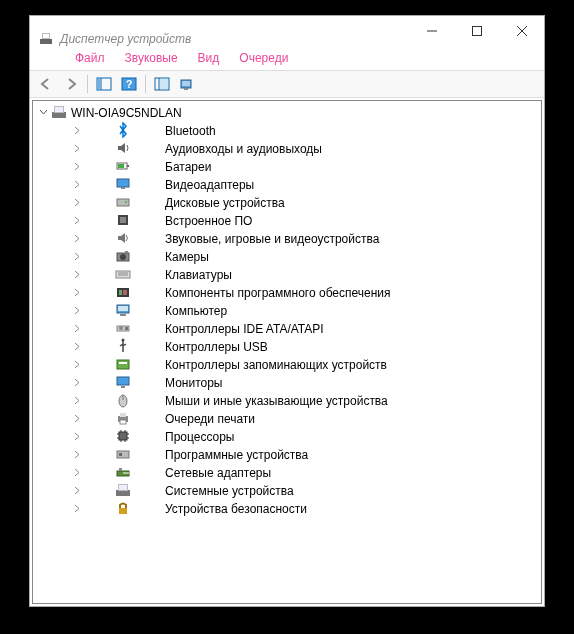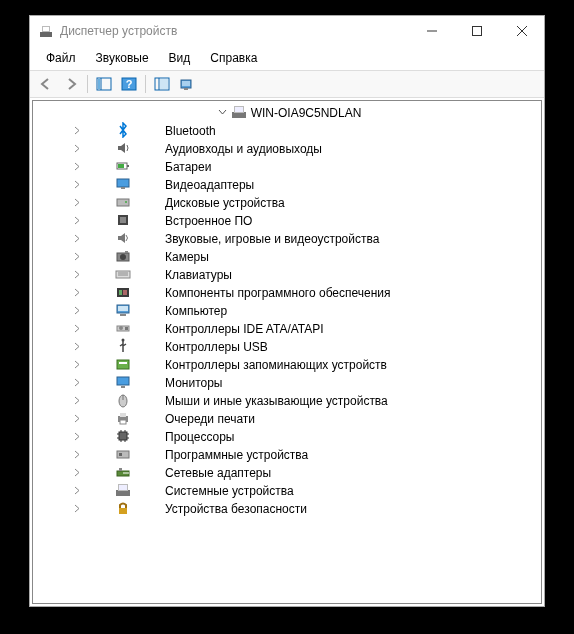--- a/index.html
+++ b/index.html
@@ -16,38 +16,40 @@
     left: 29px; top: 15px;
     width: 516px; height: 592px;
     background: #fff;
     border: 1px solid #aaa;
     display: flex;
     flex-direction: column;
   }
   .titlebar {
     height: 30px;
     display: flex;
-    align-items: center;
+    align-items: flex-end;
     padding-left: 8px;
     color: #888;
     font-size: 12px;
+    font-style: italic;
   }
   .titlebar .app-icon { margin-right: 6px; }
   .titlebar .spacer { flex: 1; }
   .win-controls { display: flex; }
   .win-btn {
     width: 45px; height: 30px;
     display: flex; align-items: center; justify-content: center;
     color: #555;
   }
   .menubar {
     display: flex;
     padding: 2px 6px;
     font-size: 12px;
-    color: #000000;
+    color: #ec4899;
+    margin-left: 29px;
   }
   .menubar span { padding: 3px 10px; }
   .toolbar {
     height: 28px;
     border-top: 1px solid #ddd;
     border-bottom: 1px solid #ddd;
     display: flex;
     align-items: center;
     padding: 0 4px;
     gap: 1px;
@@ -72,21 +74,21 @@
     background: #fff;
   }
   .tree-row {
     display: flex;
     align-items: center;
     height: 18px;
     font-size: 12px;
     color: #000;
     white-space: nowrap;
   }
-  .tree-row.root { padding-left: 4px; justify-content: center; }
+  .tree-row.root { padding-left: 4px; }
   .tree-row.child { padding-left: 38px; gap: 30px; }
   .exp {
     width: 12px; height: 12px;
     display: flex; align-items: center; justify-content: center;
     font-size: 9px;
     color: #666;
     margin-right: 2px;
   }
   .node-icon {
     width: 16px; height: 16px;
@@ -128,21 +130,21 @@
             <line x1="10" y1="0" x2="0" y2="10" stroke="#333" stroke-width="1"></line>
           </svg>
         </div>
     </div>
   </div>
 
   <div class="menubar">
     <span>Файл</span>
     <span>Звуковые</span>
     <span>Вид</span>
-    <span>Справка</span>
+    <span>Очереди</span>
   </div>
 
   <div class="toolbar">
     <div class="tb-btn">
         <svg width="14" height="14">
           <path d="M9 2 L3 7 L9 12" fill="none" stroke="#888" stroke-width="2"></path>
         </svg>
       </div>
     <div class="tb-btn">
         <svg width="14" height="14">

